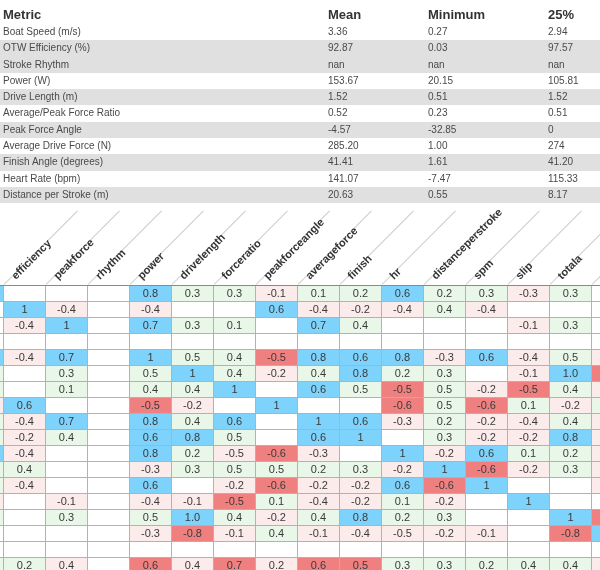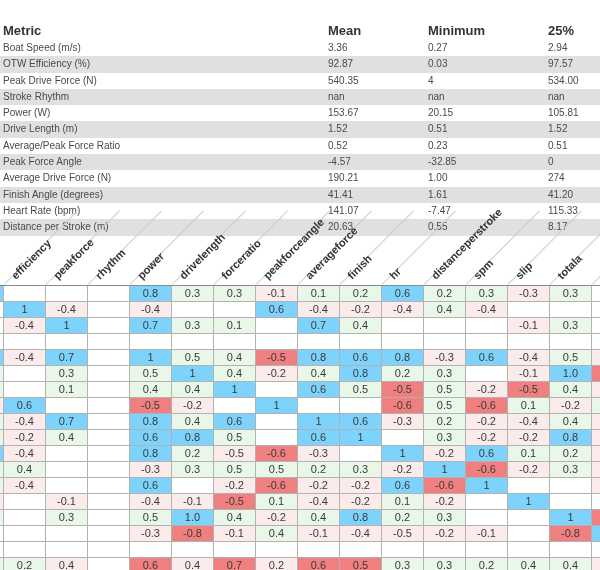--- a/index.html
+++ b/index.html
@@ -1,21 +1,21 @@
 <!DOCTYPE html>
 <html><head>
 <meta charset="utf-8">
 <style>
   html,body{margin:0;padding:0;}
   body{
     width:600px;height:570px;overflow:hidden;position:relative;
     background:#ffffff;font-family:"Liberation Sans",sans-serif;
   }
   
-  .stats{position:absolute;top:22px;left:0;width:600px;border-collapse:collapse;table-layout:fixed;}
+  .stats{position:absolute;top:6px;left:0;width:600px;border-collapse:collapse;table-layout:fixed;}
   .stats th{
     font-size:13px;font-weight:bold;color:#333;text-align:left;
     padding:0;height:18px;line-height:18px;white-space:nowrap;
   }
   .stats td{
     font-size:10px;color:#4a4a4a;text-align:left;
     padding:0;height:16.3px;line-height:16.3px;white-space:nowrap;overflow:hidden;
   }
   .stats .c0{padding-left:3px;width:325px;}
   .stats .c1{width:100px;}
@@ -66,26 +66,20 @@
         <td class="c1">3.36</td>
         <td class="c2">0.27</td>
         <td>2.94</td>
       </tr>
       <tr class="alt">
         <td class="c0">OTW Efficiency (%)</td>
         <td class="c1">92.87</td>
         <td class="c2">0.03</td>
         <td>97.57</td>
       </tr>
-      <tr class="">
-        <td class="c0">Peak Drive Force (N)</td>
-        <td class="c1">540.35</td>
-        <td class="c2">4</td>
-        <td>534.00</td>
-      </tr>
       <tr class="alt">
         <td class="c0">Stroke Rhythm</td>
         <td class="c1">nan</td>
         <td class="c2">nan</td>
         <td>nan</td>
       </tr>
       <tr class="">
         <td class="c0">Power (W)</td>
         <td class="c1">153.67</td>
         <td class="c2">20.15</td>
@@ -104,21 +98,21 @@
         <td>0.51</td>
       </tr>
       <tr class="alt">
         <td class="c0">Peak Force Angle</td>
         <td class="c1">-4.57</td>
         <td class="c2">-32.85</td>
         <td>0</td>
       </tr>
       <tr class="">
         <td class="c0">Average Drive Force (N)</td>
-        <td class="c1">190.21</td>
+        <td class="c1">285.20</td>
         <td class="c2">1.00</td>
         <td>274</td>
       </tr>
       <tr class="alt">
         <td class="c0">Finish Angle (degrees)</td>
         <td class="c1">41.41</td>
         <td class="c2">1.61</td>
         <td>41.20</td>
       </tr>
       <tr class="">

